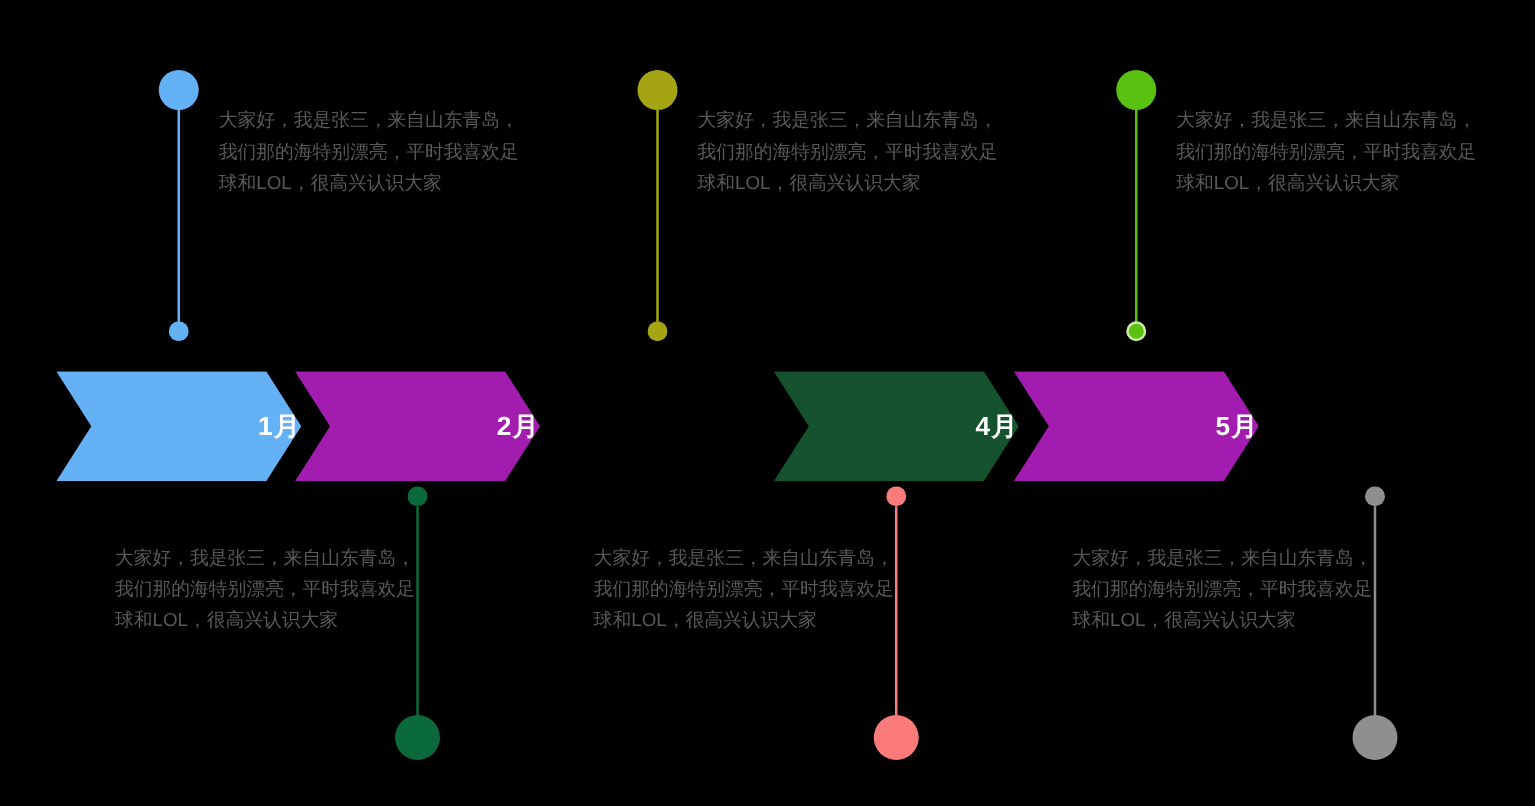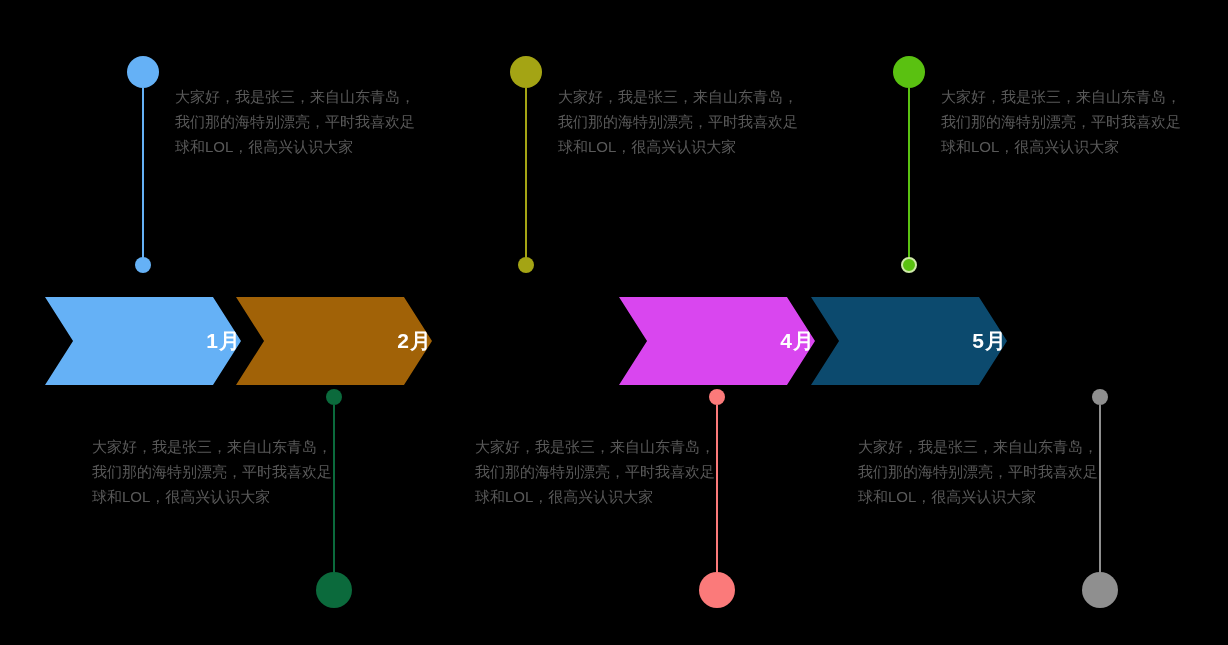--- a/index.html
+++ b/index.html
@@ -78,27 +78,27 @@
   <div class="callout-text" style="left: 558px; top: 84px; color: rgb(89, 89, 89);">大家好，我是张三，来自山东青岛，我们那的海特别漂亮，平时我喜欢足球和LOL，很高兴认识大家</div>
 
   <div class="dot-lg" style="left: 893px; top: 56px; background: rgb(90, 193, 17);"></div>
   <div class="vline" style="left: 908px; top: 88px; background: rgb(90, 193, 17);"></div>
   <div class="dot-sm" style="left: 901px; top: 257px; background: rgb(90, 193, 17); border-color: rgb(205, 233, 166);"></div>
   <div class="callout-text" style="left: 941px; top: 84px; color: rgb(89, 89, 89);">大家好，我是张三，来自山东青岛，我们那的海特别漂亮，平时我喜欢足球和LOL，很高兴认识大家</div>
 
   <div class="arrow" style="left: 45px; background: rgb(101, 177, 246);">
     <span class="arrow-label">1月</span>
   </div>
-  <div class="arrow" style="left: 236px; background: #a16207;">
+  <div class="arrow" style="left: 236px; background: #a21caf;">
     <span class="arrow-label">2月</span>
   </div>
-  <div class="arrow" style="left: 619px; background: #d946ef;">
+  <div class="arrow" style="left: 619px; background: #14532d;">
     <span class="arrow-label">4月</span>
   </div>
-  <div class="arrow" style="left: 811px; background: #0c4a6e;">
+  <div class="arrow" style="left: 811px; background: #a21caf;">
     <span class="arrow-label">5月</span>
   </div>
 
   <div class="dot-sm" style="left: 326px; top: 389px; background: rgb(11, 106, 60);"></div>
   <div class="vline" style="left: 333px; top: 405px; background: rgb(11, 106, 60);"></div>
   <div class="dot-xl" style="left: 316px; top: 572px; background: rgb(11, 106, 60);"></div>
   <div class="callout-text" style="left: 92px; top: 434px; color: rgb(89, 89, 89);">大家好，我是张三，来自山东青岛，我们那的海特别漂亮，平时我喜欢足球和LOL，很高兴认识大家</div>
 
   <div class="dot-sm" style="left: 709px; top: 389px; background: rgb(251, 122, 122);"></div>
   <div class="vline" style="left: 716px; top: 405px; background: rgb(251, 122, 122);"></div>

